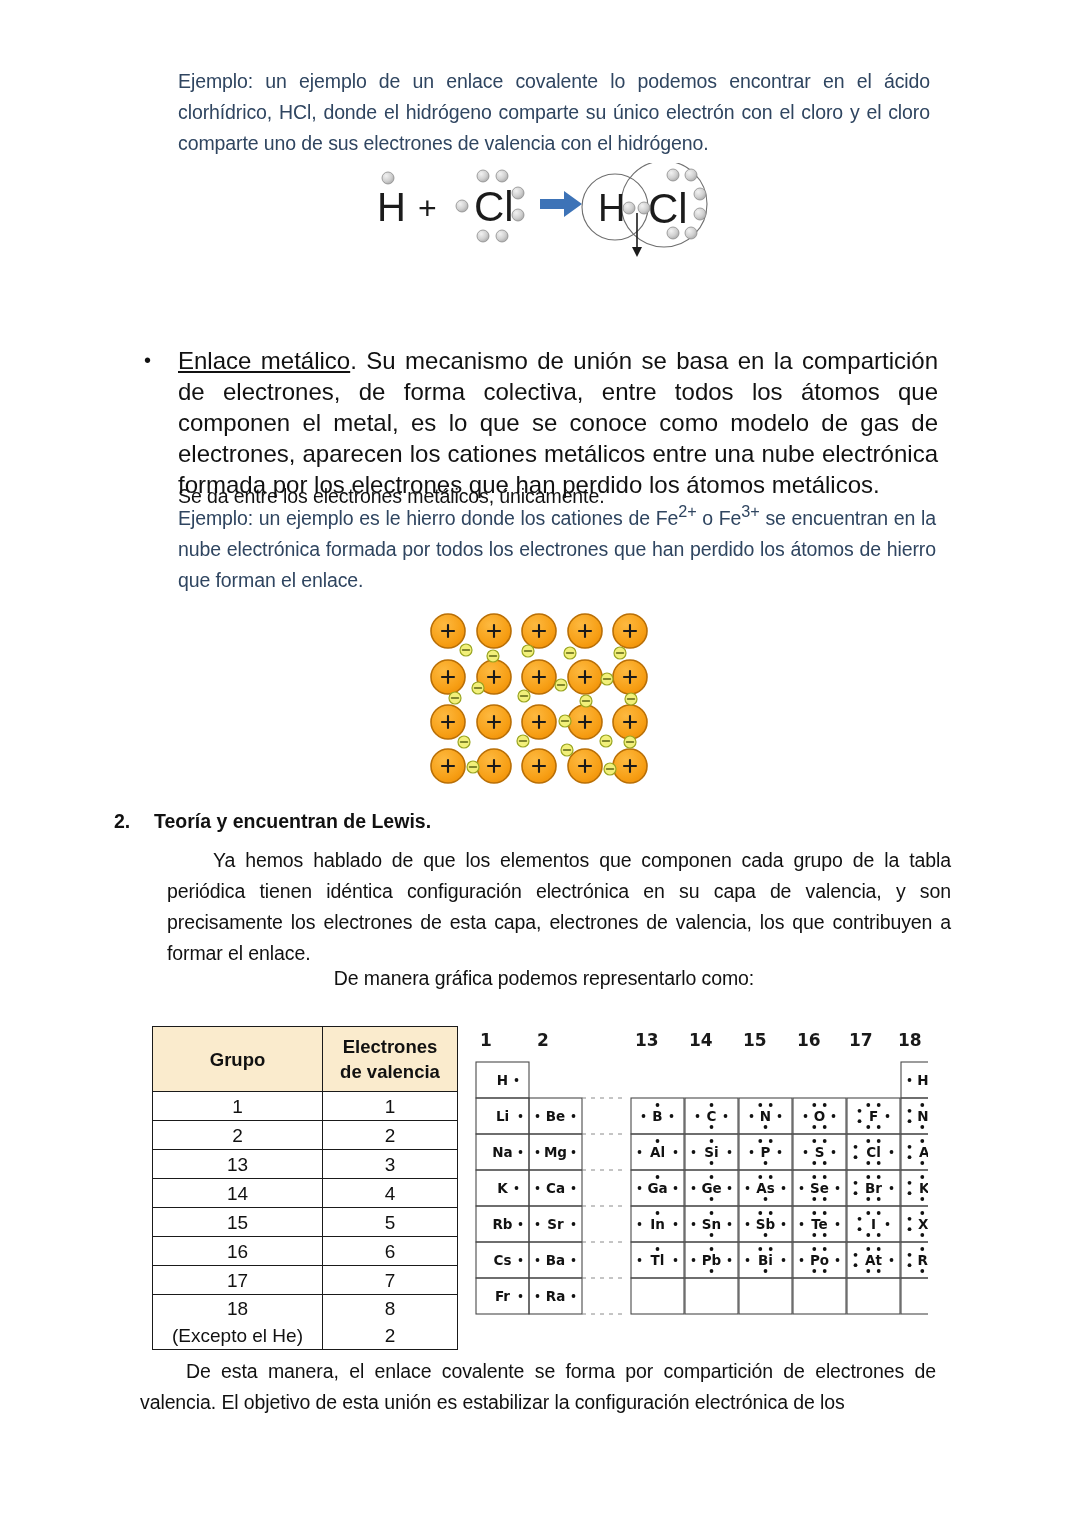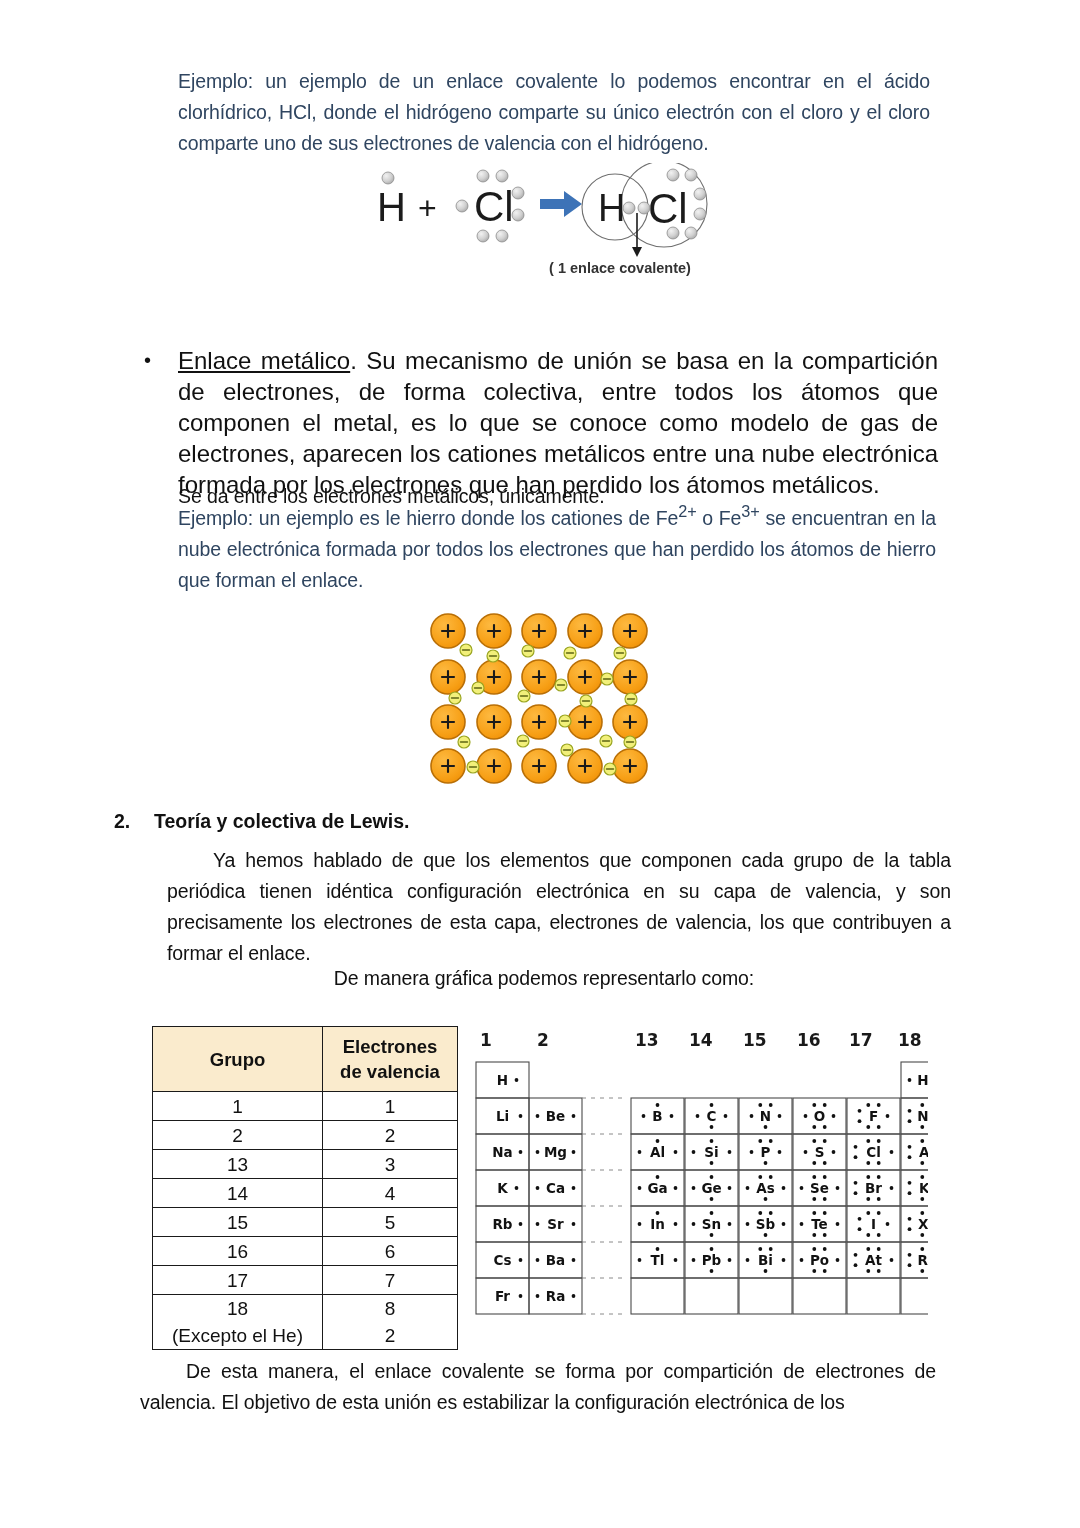--- a/index.html
+++ b/index.html
@@ -224,21 +224,20 @@
       <circle cx="339" cy="70" r="6" fill="url(#ball)" stroke="#8d8d8d" stroke-width="0.8"></circle>
       <circle cx="348" cy="31" r="6" fill="url(#ball)" stroke="#8d8d8d" stroke-width="0.8"></circle>
       <circle cx="348" cy="51" r="6" fill="url(#ball)" stroke="#8d8d8d" stroke-width="0.8"></circle>
 
       <line x1="285" y1="50" x2="285" y2="86" stroke="#1b1b1b" stroke-width="1.6"></line>
       <path d="M285 94 l-5 -10 h10 z" fill="#1b1b1b"></path>
     </svg>
   </div>
 
   <div class="hcl-caption">
-    <div>( 1 enlace covalente)</div>
   </div>
 
   <div class="bullet-block">
     <div class="bullet-row">
       <div class="bullet-dot">•</div>
       <div class="bullet-text"><u>Enlace metálico</u><span>. Su mecanismo de unión se basa en la compartición de electrones, de forma colectiva, entre todos los átomos que componen el metal, es lo que se conoce como modelo de gas de electrones, aparecen los cationes metálicos entre una nube electrónica formada por los electrones que han perdido los átomos metálicos.</span></div>
     </div>
   </div>
 
   <div class="para black" style="left:178px; top:481px; width:760px; text-align:left;">Se da entre los electrones metálicos, únicamente.</div>
@@ -379,21 +378,21 @@
 
           <line x1="45.5" y1="159" x2="52.5" y2="159"></line>
           <line x1="182.5" y1="161" x2="189.5" y2="161"></line>
         </g>
       </g>
     </svg>
   </div>
 
   <div class="num-heading">
     <span class="num">2.</span>
-    <span>Teoría y colectiva de Lewis.</span>
+    <span>Teoría y encuentran de Lewis.</span>
   </div>
 
   <div class="para black indent-first" style="left:167px; top:845px; width:784px;">Ya hemos hablado de que los elementos que componen cada grupo de la tabla periódica tienen idéntica configuración electrónica en su capa de valencia, y son precisamente los electrones de esta capa, electrones de valencia, los que contribuyen a formar el enlace.</div>
 
   <div class="para black" style="left:152px; top:963px; width:784px; text-align:center;">De manera gráfica podemos representarlo como:</div>
 
   <table class="grupo-table">
     <thead>
       <tr>
         <th class="col-grupo">Grupo</th>

